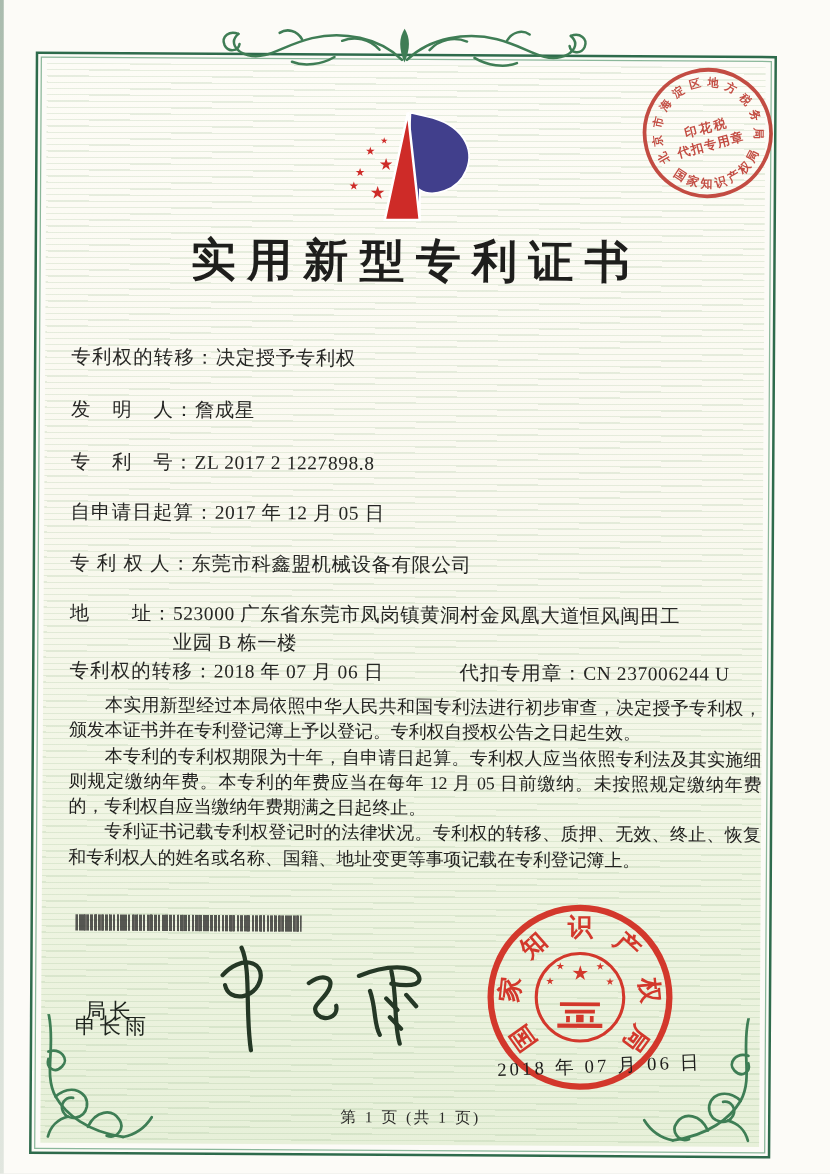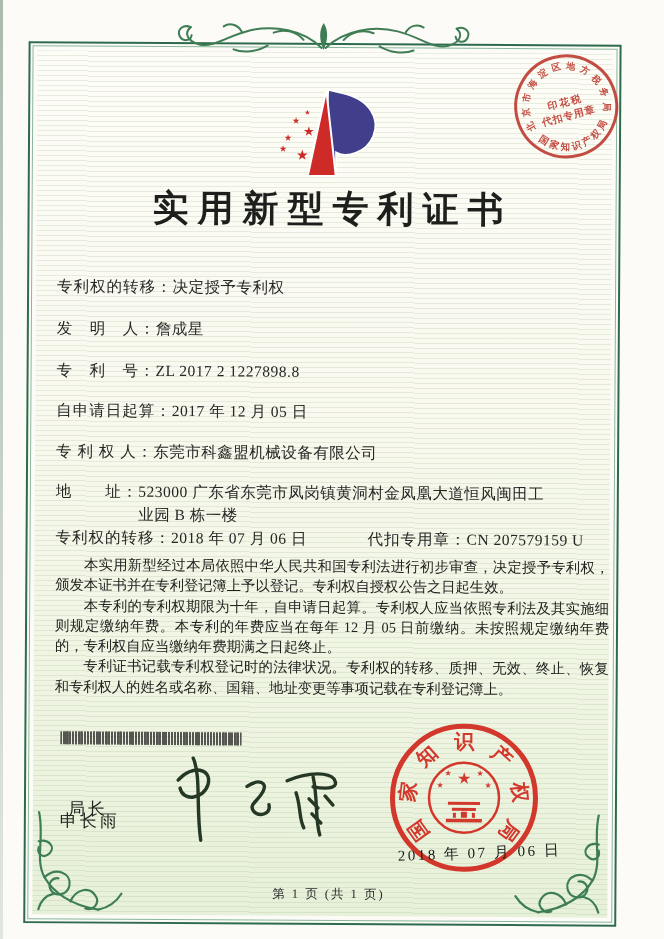--- a/index.html
+++ b/index.html
@@ -191,21 +191,21 @@
     </div>
     <div class="field f4">
       <span class="flabel">专 利 权 人：</span><span class="fvalue">东莞市科鑫盟机械设备有限公司</span>
     </div>
     <div class="field f5">
       <span class="flabel">地　　址：</span><span class="fvalue">523000 广东省东莞市凤岗镇黄洞村金凤凰大道恒风闽田工业园 B 栋一楼</span>
     </div>
     <div class="field f6">
       <span class="flabel">专利权的转移：</span><span class="fvalue">2018 年 07 月 06 日</span>
       <span class="pair2">
-        <span class="flabel">代扣专用章：</span><span class="fvalue">CN 207579159 U</span>
+        <span class="flabel">代扣专用章：</span><span class="fvalue">CN 237006244 U</span>
       </span>
     </div>
 
     <div class="paras">
       <p>本实用新型经过本局依照中华人民共和国专利法进行初步审查，决定授予专利权，颁发本证书并在专利登记簿上予以登记。专利权自授权公告之日起生效。</p>
       <p>本专利的专利权期限为十年，自申请日起算。专利权人应当依照专利法及其实施细则规定缴纳年费。本专利的年费应当在每年 12 月 05 日前缴纳。未按照规定缴纳年费的，专利权自应当缴纳年费期满之日起终止。</p>
       <p>专利证书记载专利权登记时的法律状况。专利权的转移、质押、无效、终止、恢复和专利权人的姓名或名称、国籍、地址变更等事项记载在专利登记簿上。</p>
     </div>
 
     <div class="barcode"></div>

